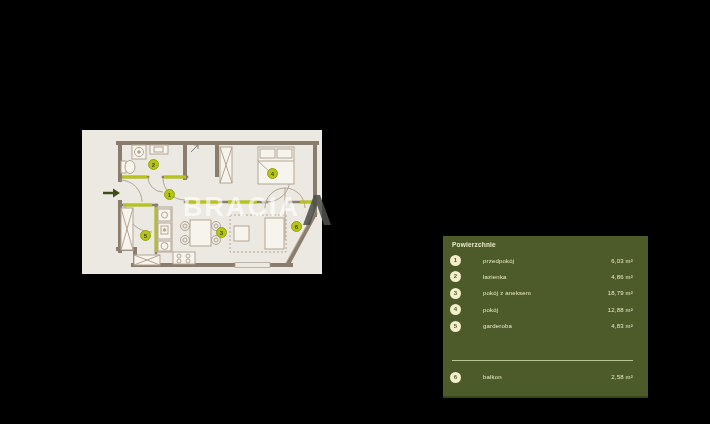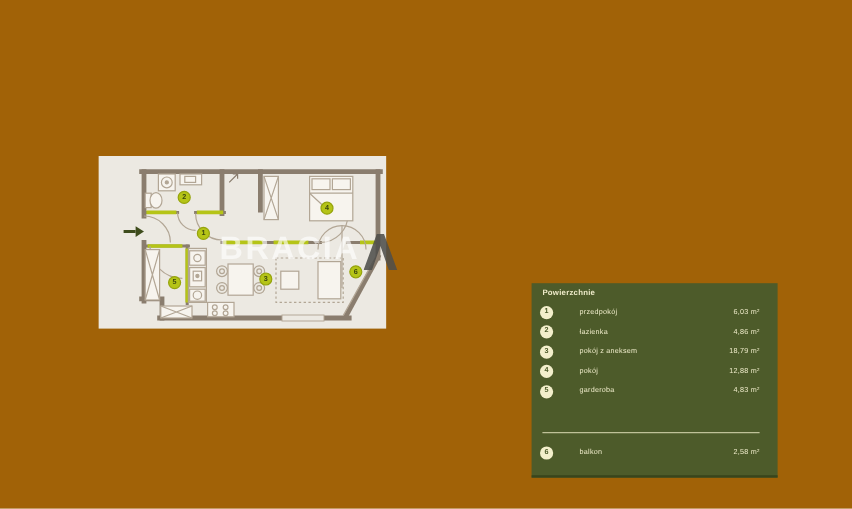--- a/index.html
+++ b/index.html
@@ -1,16 +1,16 @@
 <!DOCTYPE html>
 <html><head>
 <meta charset="utf-8">
 <style>
   html,body{margin:0;padding:0;background:#ffffff;}
-  .stage{position:relative;width:710px;height:424px;background:#a16207;overflow:hidden;
+  .stage{position:relative;width:710px;height:424px;background:#000000;overflow:hidden;
          font-family:"Liberation Sans",sans-serif;}
 
   
   .plan-svg{position:absolute;left:82px;top:130px;}
 
   .room-badge{position:absolute;width:11px;height:11px;border-radius:50%;
     background:#b5c417;border:1px solid #96a40c;color:#3c470f;
     font-size:6px;font-weight:bold;line-height:11px;text-align:center;box-sizing:border-box;}
   .badge-1{left:164px;top:189px;}
   .badge-2{left:148px;top:159px;}

